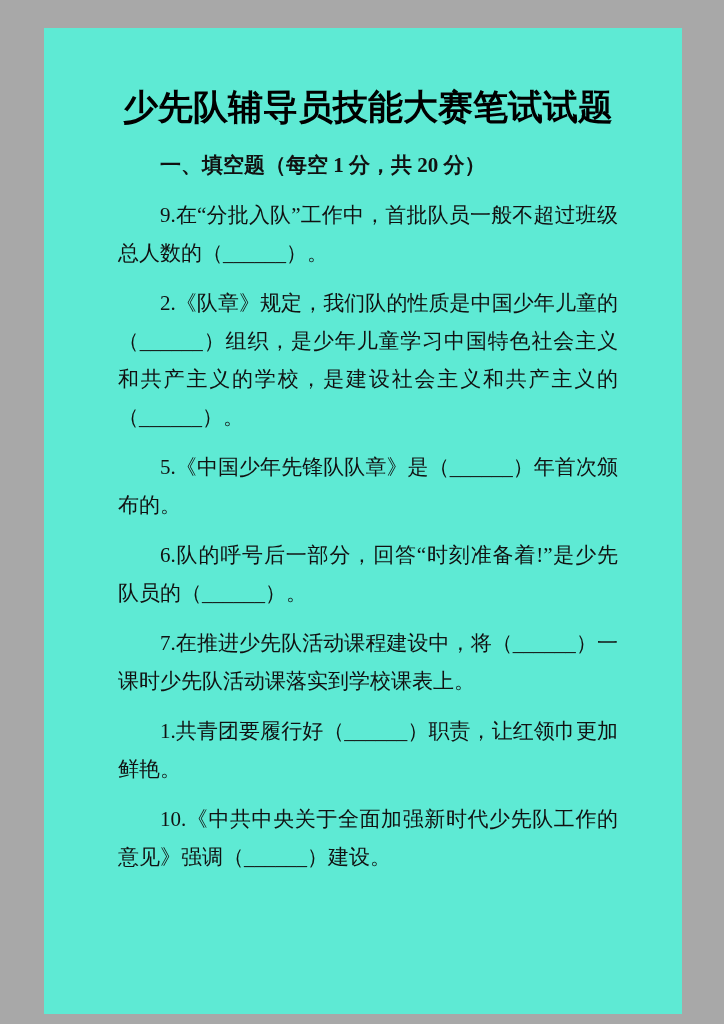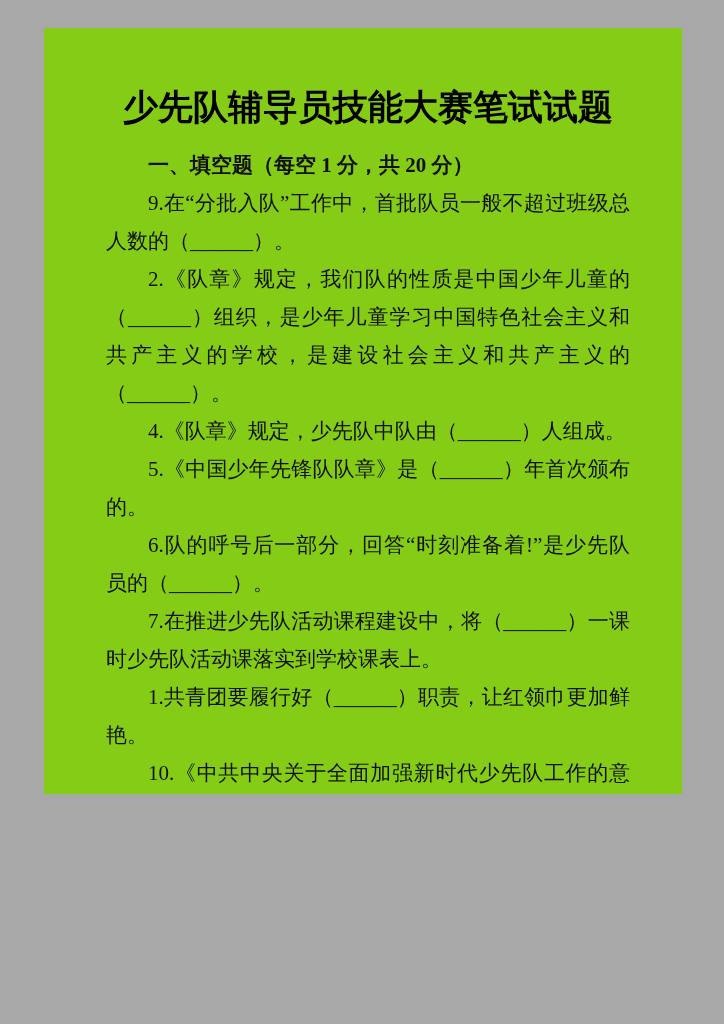--- a/index.html
+++ b/index.html
@@ -13,59 +13,58 @@
     background: #a8a8a8;
     font-family: "Liberation Serif", "DejaVu Serif", serif;
     color: #1a1a1a;
     overflow: hidden;
   }
   .page {
     position: absolute;
     left: 44px;
     top: 28px;
     width: 638px;
-    height: 766px;
-    background: #84cc16;
+    height: 986px;
+    background: #5eead4;
     box-sizing: border-box;
     padding: 56px 52px 30px 62px;
     overflow: hidden;
   }
   .doc-title {
     font-size: 35px;
     line-height: 48px;
     font-weight: bold;
     text-align: center;
     margin: 0 0 14px 0;
     color: #000000;
     white-space: nowrap;
   }
   .para {
     font-size: 21px;
     line-height: 38px;
-    margin: 0;
+    margin: 12px;
     text-align: justify;
     text-justify: inter-character;
     text-indent: 2em;
     color: #111111;
   }
   .para.heading {
     font-weight: bold;
     text-align: left;
   }
 </style>
 </head>
 <body>
 
 <div class="page">
   <h1 class="doc-title">少先队辅导员技能大赛笔试试题</h1>
 
   <p class="para heading">一、填空题（每空 1 分，共 20 分）</p>
 
   <p class="para">9.在“分批入队”工作中，首批队员一般不超过班级总人数的（______）。</p>
   <p class="para">2.《队章》规定，我们队的性质是中国少年儿童的（______）组织，是少年儿童学习中国特色社会主义和共产主义的学校，是建设社会主义和共产主义的（______）。</p>
-  <p class="para">4.《队章》规定，少先队中队由（______）人组成。</p>
   <p class="para">5.《中国少年先锋队队章》是（______）年首次颁布的。</p>
   <p class="para">6.队的呼号后一部分，回答“时刻准备着!”是少先队员的（______）。</p>
   <p class="para">7.在推进少先队活动课程建设中，将（______）一课时少先队活动课落实到学校课表上。</p>
   <p class="para">1.共青团要履行好（______）职责，让红领巾更加鲜艳。</p>
   <p class="para">10.《中共中央关于全面加强新时代少先队工作的意见》强调（______）建设。</p>
 
 </div>
 
 </body></html>

